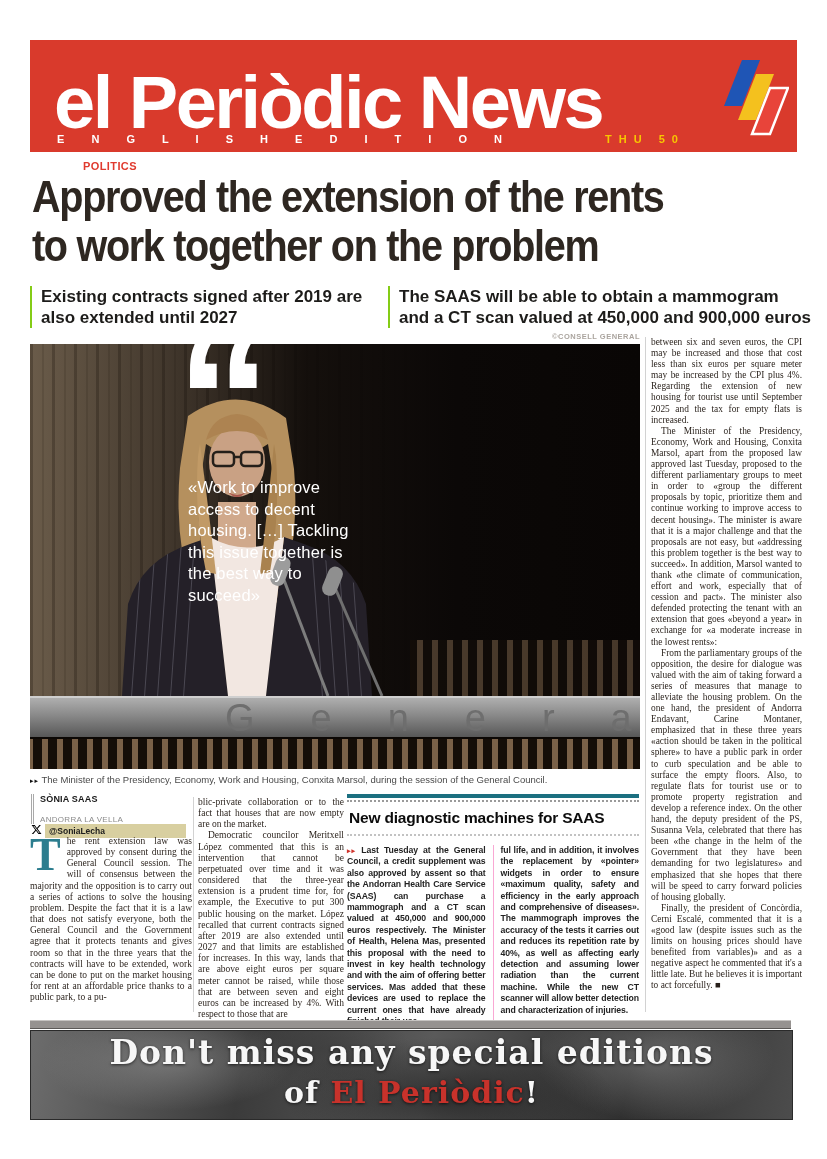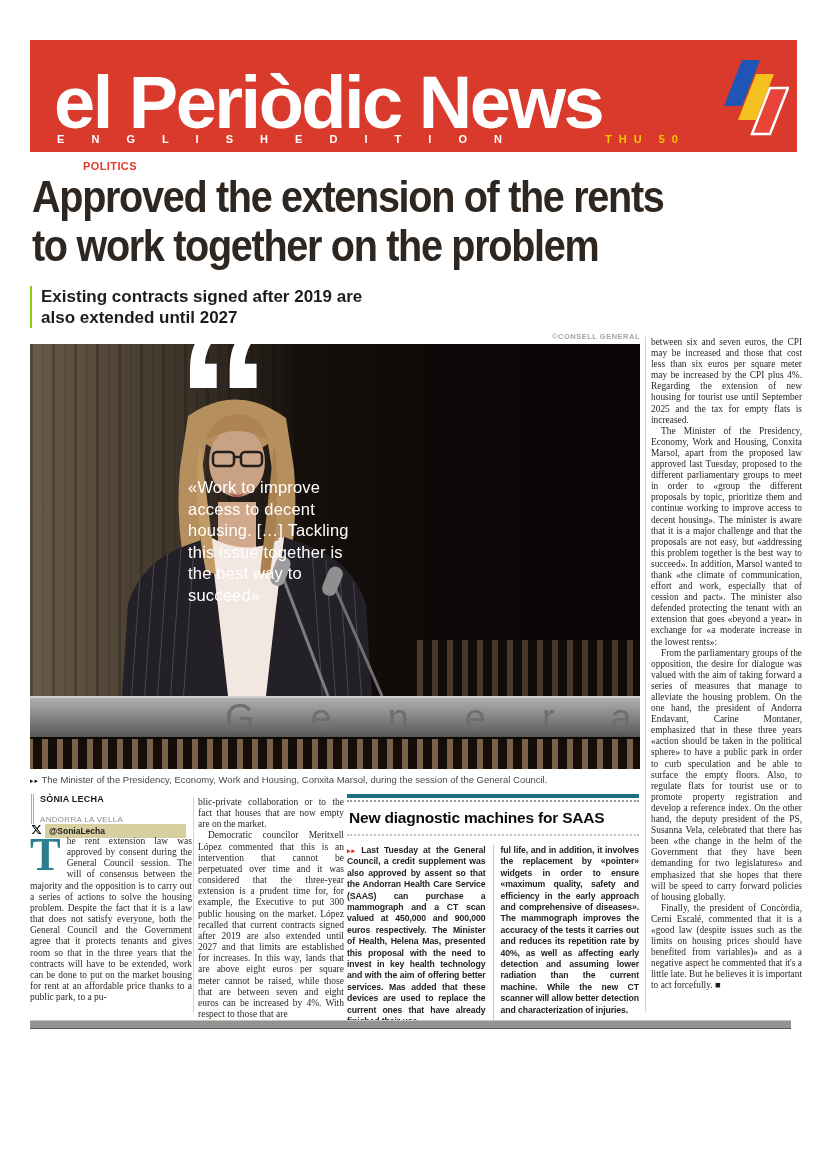--- a/index.html
+++ b/index.html
@@ -109,20 +109,21 @@
       </svg>
     </div>
   </div>
 
   <div class="kicker">POLITICS</div>
   <div class="headline">
     <div class="hl"><span>Approved the extension of the rents</span></div>
     <div class="hl"><span>to work together on the problem</span></div>
   </div>
   <div class="subdeck sd1">Existing contracts signed after 2019 are also extended until 2027</div>
+  <div class="subdeck sd2">The SAAS will be able to obtain a mammogram and a CT scan valued at 450,000 and 900,000 euros</div>
 
   <div class="credit">©CONSELL GENERAL</div>
 
   <div class="photo">
     <svg width="610" height="425" viewBox="0 0 610 425">
       <defs>
         <pattern id="wood" width="22" height="40" patternUnits="userSpaceOnUse">
           <rect width="22" height="40" fill="#776753"></rect>
           <rect x="0" width="3" height="40" fill="#5e503f"></rect>
           <rect x="12" width="2" height="40" fill="#6b5c49"></rect>
@@ -204,21 +205,21 @@
     <div class="quote-text">«Work to improve access to decent housing. […] Tackling this issue together is the best way to succeed»</div>
   </div>
 
   <div class="caption">
     <span class="arrows">▸▸</span>
     <span>The Minister of the Presidency, Economy, Work and Housing, Conxita Marsol, during the session of the General Council.</span>
   </div>
 
   <div class="byline">
     <div class="byline-head">
-      <div class="byline-name">SÒNIA LECHA</div>
+      <div class="byline-name">SÒNIA SAAS</div>
       <div class="byline-place">ANDORRA LA VELLA</div>
     </div>
     <div class="handle-row">
       <svg class="x-icon" viewBox="0 0 24 24">
         <path fill="#000" d="M18.244 2.25h3.308l-7.227 8.26 8.502 11.24H16.17l-5.214-6.817L4.99 21.75H1.68l7.73-8.835L1.254 2.25H8.08l4.713 6.231zm-1.161 17.52h1.833L7.084 4.126H5.117z"></path>
       </svg>
       <span class="handle">@SoniaLecha</span>
     </div>
   </div>
 
@@ -247,14 +248,20 @@
         <span class="red-arrows">▸▸</span>
         <span>Last Tuesday at the General Council, a credit supplement was also approved by assent so that the Andorran Health Care Service (SAAS) can purchase a mammograph and a CT scan valued at 450,000 and 900,000 euros respectively. The Minister of Health, Helena Mas, presented this proposal with the need to invest in key health technology and with the aim of offering better services. Mas added that these devices are used to replace the current ones that have already finished their use-</span>
       </div>
       <div class="saas-col c2">
         <span>ful life, and in addition, it involves the replacement by «pointer» widgets in order to ensure «maximum quality, safety and efficiency in the early approach and comprehensive of diseases». The mammograph improves the accuracy of the tests it carries out and reduces its repetition rate by 40%, as well as affecting early detection and assuming lower radiation than the current machine. While the new CT scanner will allow better detection and characterization of injuries.</span>
       </div>
     </div>
   </div>
 
   <div class="sep"></div>
+  <div class="banner">
+    <div class="banner-text">
+      <div class="banner-l1">Don't miss any special editions</div>
+      <div class="banner-l2"><span>of </span><span class="banner-brand">El Periòdic</span><span>!</span></div>
+    </div>
+  </div>
 
 </div>
 
 </body></html>

